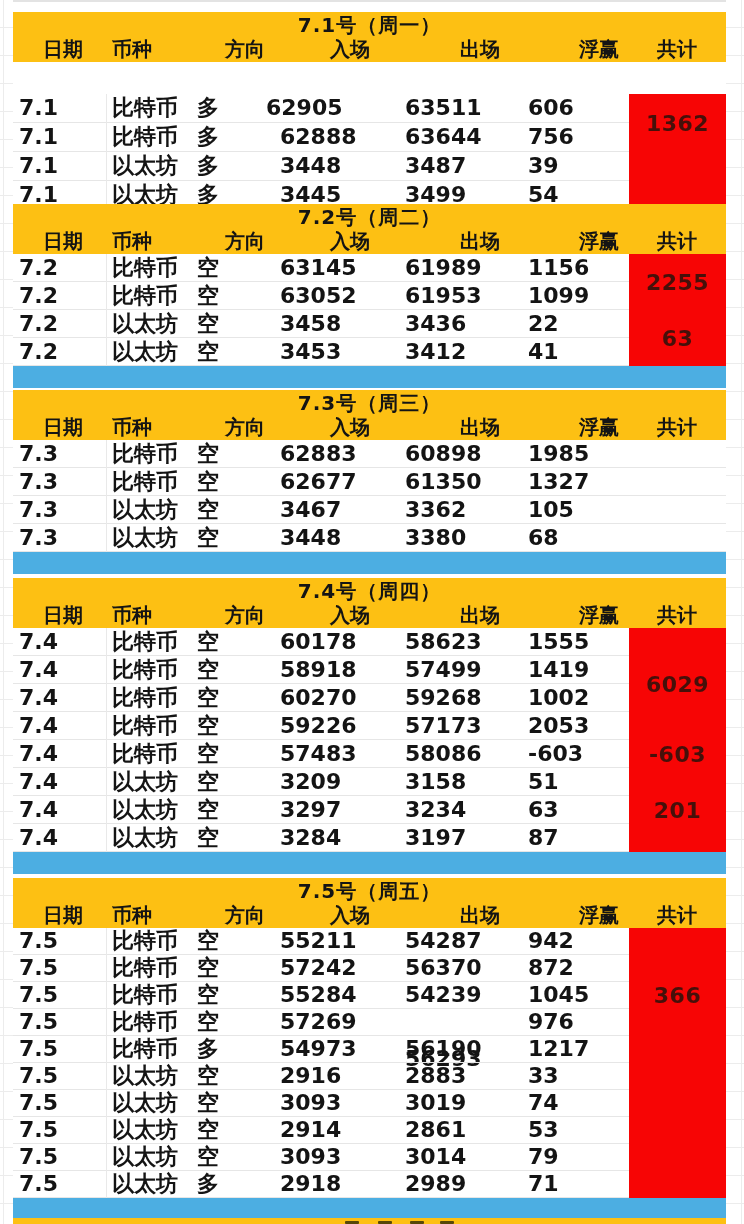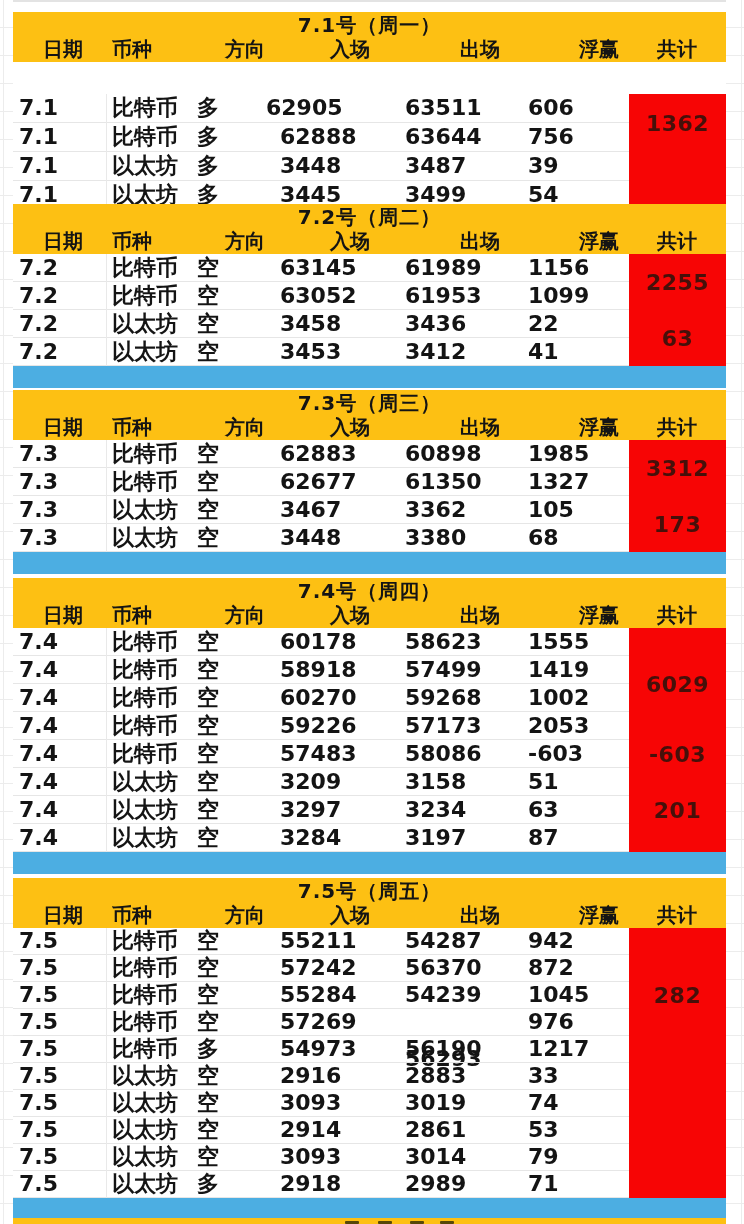--- a/index.html
+++ b/index.html
@@ -198,24 +198,20 @@
         </div>
         <div class="row" style="height: 28px;">
           <span class="cell" style="left: 6px;">7.3</span>
           <span class="cell" style="left: 99px;">以太坊</span>
           <span class="cell" style="left: 184px;">空</span>
           <span class="cell" style="left: 267px;">3448</span>
           <span class="cell" style="left: 392px;">3380</span>
           <span class="cell" style="left: 515px;">68</span>
         </div>
         <div class="vline"></div>
-      <div class="redcol" style="height: 112px;">
-          <div class="tgroup" style="height: 56px;">3312</div>
-          <div class="tgroup" style="height: 56px;">173</div>
-        </div>
     </div>
     <div class="bluebar" style="height: 22px;"></div>
   </div>
 
   <div class="section" style="top: 578px;">
     <div class="title">7.4号（周四）</div>
     <div class="cols">
         <span class="colh" style="left: 50px;">日期</span>
         <span class="colh" style="left: 119px;">币种</span>
         <span class="colh" style="left: 232px;">方向</span>
@@ -386,21 +382,21 @@
         <div class="row" style="height: 27px;">
           <span class="cell" style="left: 6px;">7.5</span>
           <span class="cell" style="left: 99px;">以太坊</span>
           <span class="cell" style="left: 184px;">多</span>
           <span class="cell" style="left: 267px;">2918</span>
           <span class="cell" style="left: 392px;">2989</span>
           <span class="cell" style="left: 515px;">71</span>
         </div>
         <div class="vline"></div>
       <div class="redcol" style="height: 270px;">
-          <div class="tgroup" style="height: 135px;">282</div>
+          <div class="tgroup" style="height: 135px;">366</div>
         </div>
     </div>
     <div class="bluebar" style="height: 20px;"></div>
   </div>
 </div>
 
 <div class="bottom-sliver">
   <span class="hint" style="left:332px"></span>
   <span class="hint" style="left:365px"></span>
   <span class="hint" style="left:397px"></span>

